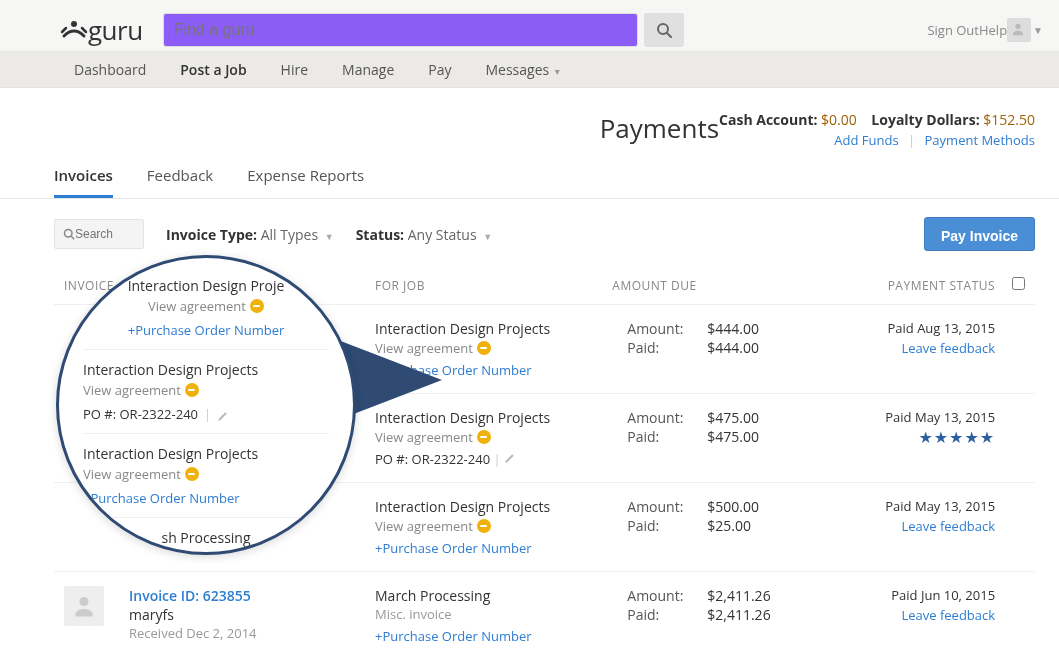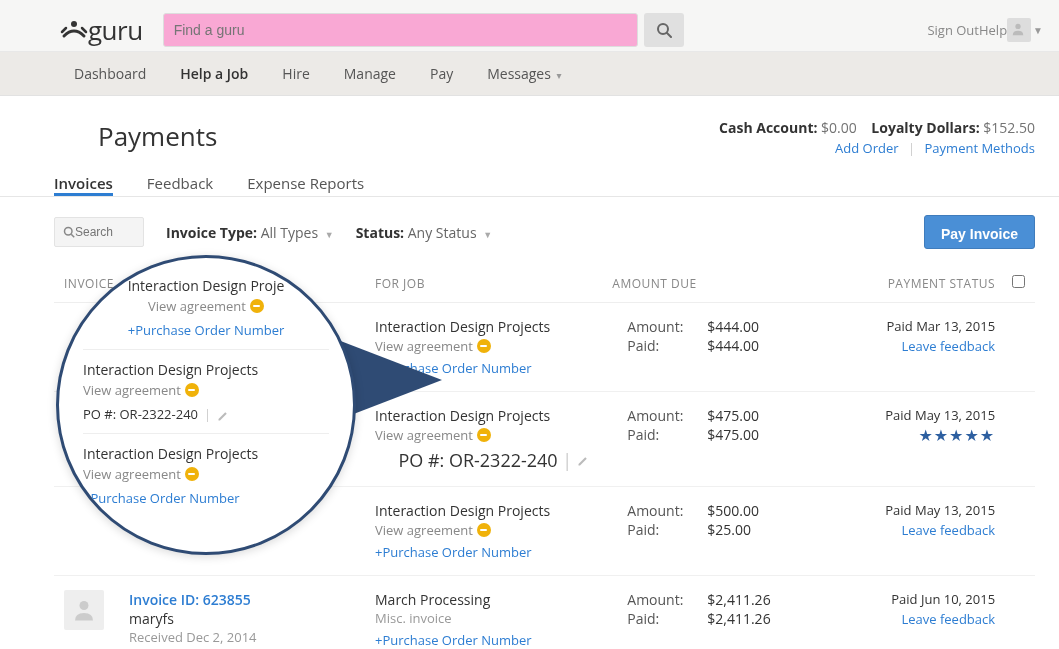--- a/index.html
+++ b/index.html
@@ -3,44 +3,44 @@
 <meta charset="utf-8">
 <style>
   * { box-sizing: border-box; margin: 0; padding: 0; }
   body { font-family: "Segoe UI", "Open Sans", Arial, sans-serif; background: #fff; color: #333; width: 1059px; height: 649px; overflow: hidden; position: relative; }
   a { text-decoration: none; color: #2d7dd2; }
   
   .topbar { background: #f6f6f5; height: 52px; display: flex; align-items: center; padding: 8px 16px 0 60px; border-bottom: 1px solid #e8e8e8; }
   .logo { display: flex; align-items: center; margin-right: 20px; }
   .logo-text { font-size: 26px; color: #333; font-weight: 400; letter-spacing: -0.5px; }
   .search-wrap { display: flex; align-items: center; }
-  .search-input { width: 475px; height: 34px; border: 1px solid #ddd; border-radius: 3px; padding: 0 10px; font-size: 14px; background: #f9a8d4; }
+  .search-input { width: 475px; height: 34px; border: 1px solid #ddd; border-radius: 3px; padding: 0 10px; font-size: 16px; background: #8b5cf6; }
   .search-btn { width: 40px; height: 34px; background: #e0e0e0; border: none; border-radius: 3px; margin-left: 6px; cursor: pointer; display: flex; align-items: center; justify-content: center; }
   .spacer { flex: 1; }
   .top-links { display: flex; align-items: center; color: #888; font-size: 13px; }
   .top-link { color: #888; cursor: pointer; }
   .avatar-menu { width: 24px; height: 24px; background: #ddd; border-radius: 2px; display: flex; align-items:center; justify-content:center; }
   
-  .navbar { background: #eceae7; height: 44px; display: flex; align-items: center; padding: 0 74px; gap: 34px; border-bottom: 1px solid #e2e2e2; font-size: 14px; }
+  .navbar { background: #eceae7; height: 36px; display: flex; align-items: center; padding: 0 74px; gap: 34px; border-bottom: 1px solid #e2e2e2; font-size: 14px; }
   .nav-item { color: #555; cursor: pointer; }
   .nav-item.active { font-weight: 600; color: #333; }
   .chev { font-size: 10px; color: #999; margin-left: 2px; }
   
   .content { padding: 22px 24px 0 54px; }
-  .page-head { display: flex; justify-content: space-between; align-items: flex-start; margin-left: 44px; }
+  .page-head { display: flex; justify-content: flex-end; align-items: flex-start; }
   .page-title { font-size: 26px; font-weight: 400; color: #333; }
   .account-info { text-align: right; font-size: 14px; }
   .account-line { color: #333; }
-  .account-line .val { color: #737373; }
+  .account-line .val { color: #a16207; }
   .account-links { font-size: 13px; margin-top: 2px; }
   .account-links a { color: #2d7dd2; }
   .sep { color: #ccc; margin: 0 6px; }
   
   .tabs { display: flex; gap: 34px; margin-top: 16px; border-bottom: 1px solid #e6e6e6; font-size: 15px; margin-left:-54px; margin-right:-24px; padding-left:54px; }
-  .tab { padding-bottom: 0; color: #555; cursor: pointer; }
+  .tab { padding-bottom: 10px; color: #555; cursor: pointer; }
   .tab.active { color: #333; font-weight: 600; border-bottom: 3px solid #2d7dd2; }
   
   .filter-row { display: flex; align-items: center; margin-top: 18px; gap: 22px; }
   .mini-search { display: flex; align-items: center; border: 1px solid #e3e3e3; background: #f4f4f4; height: 30px; padding: 0 8px; border-radius: 2px; width: 90px; }
   .mini-search input { border: none; background: transparent; width: 52px; font-size: 12px; color: #404040; }
   .filter { font-size: 14px; color: #333; }
   .filter .fval { color: #666; }
   .filter .fchev { font-size: 9px; color: #aaa; margin-left: 3px; }
   .pay-btn { margin-left: auto; background: #4a8fd6; color: #fff; border: 1px solid #3f7cbc; height: 34px; padding: 10px 16px; border-radius: 3px; font-size: 14px; font-weight:600; cursor: pointer; }
   
@@ -59,21 +59,21 @@
   .inv-info { flex:1; }
   .inv-id { color: #2d7dd2; font-weight: 600; }
   .inv-user { color: #333; }
   .inv-date { color: #999; font-size: 13px; }
   
   .job-title { color: #333; }
   .view-agr { color: #888; font-size: 13px; display: inline-flex; align-items: center; gap: 4px; }
   .agr-icon { width: 14px; height: 14px; background: #f0b20a; border-radius: 50%; display: inline-flex; align-items:center; justify-content:center; }
   .agr-icon::after { content:""; width:7px; height:2px; background:#fff; border-radius:1px; }
   .po-link { color: #2d7dd2; font-size: 13px; margin-top: 4px; display: inline-block; }
-  .po-text { color:#333; font-size:18px; margin-top:4px;text-align:center; }
+  .po-text { color:#333; font-size:13px; margin-top:4px; }
   .misc { color: #999; font-size: 13px; }
   
   .amt-grid { display: grid; grid-template-columns: 80px 100px; font-size: 14px; margin-left: 15px; }
   .amt-label { color: #555; }
   .amt-val { color: #333; }
   
   .status-cell { text-align: right; font-size: 13px; }
   .paid-text { color: #333; }
   .feedback-link { color: #2d7dd2; display:block; margin-top:2px; }
   .stars { color: #2d5fa0; font-size: 16px; letter-spacing: 1px; }
@@ -126,40 +126,40 @@
             <circle cx="8" cy="5" r="3"></circle>
             <path d="M2 15 Q2 10 8 10 Q14 10 14 15 Z"></path>
           </svg></span>
     </span>
     <span class="chev">▼</span>
   </div>
 </div>
 
 <div class="navbar">
   <span class="nav-item">Dashboard</span>
-  <span class="nav-item active">Help a Job</span>
+  <span class="nav-item active">Post a Job</span>
   <span class="nav-item">Hire</span>
   <span class="nav-item">Manage</span>
   <span class="nav-item">Pay</span>
   <span class="nav-item"><span>Messages</span> <span class="chev">▾</span></span>
 </div>
 
 <div class="content">
   <div class="page-head">
     <h1 class="page-title">Payments</h1>
     <div class="account-info">
       <div class="account-line">
         <strong>Cash Account:</strong>
         <span class="val">$0.00</span>
         &nbsp;&nbsp;
         <strong>Loyalty Dollars:</strong>
         <span class="val">$152.50</span>
       </div>
       <div class="account-links">
-        <a href="#">Add Order</a>
+        <a href="#">Add Funds</a>
         <span class="sep">|</span>
         <a href="#">Payment Methods</a>
       </div>
     </div>
   </div>
 
   <div class="tabs">
     <div class="tab active">Invoices</div>
     <div class="tab">Feedback</div>
     <div class="tab">Expense Reports</div>
@@ -207,21 +207,21 @@
       </div>
       <div class="col-amt">
         <div class="amt-grid">
           <span class="amt-label">Amount:</span>
           <span class="amt-val">$444.00</span>
           <span class="amt-label">Paid:</span>
           <span class="amt-val">$444.00</span>
         </div>
       </div>
       <div class="col-status status-cell">
-        <div class="paid-text">Paid Mar 13, 2015</div>
+        <div class="paid-text">Paid Aug 13, 2015</div>
         <a href="#" class="feedback-link">Leave feedback</a>
       </div>
       <div class="col-check"></div>
     </div>
 
     <div class="row">
       <div class="col-inv"></div>
       <div class="col-job">
         <div class="job-title">Interaction Design Projects</div>
         <div class="view-agr">
@@ -337,14 +337,17 @@
         </div>
     </div>
     <div class="c-block">
       <div class="c-title">Interaction Design Projects</div>
       <div class="c-agr">
           <span>View agreement</span> 
           <span class="agr-icon"></span>
         </div>
       <a href="#" class="c-link">+Purchase Order Number</a>
     </div>
+    <div class="c-block" style="border:none; text-align:center">
+      <div class="c-title">sh Processing</div>
+    </div>
   </div>
 </div>
 
 </body></html>

